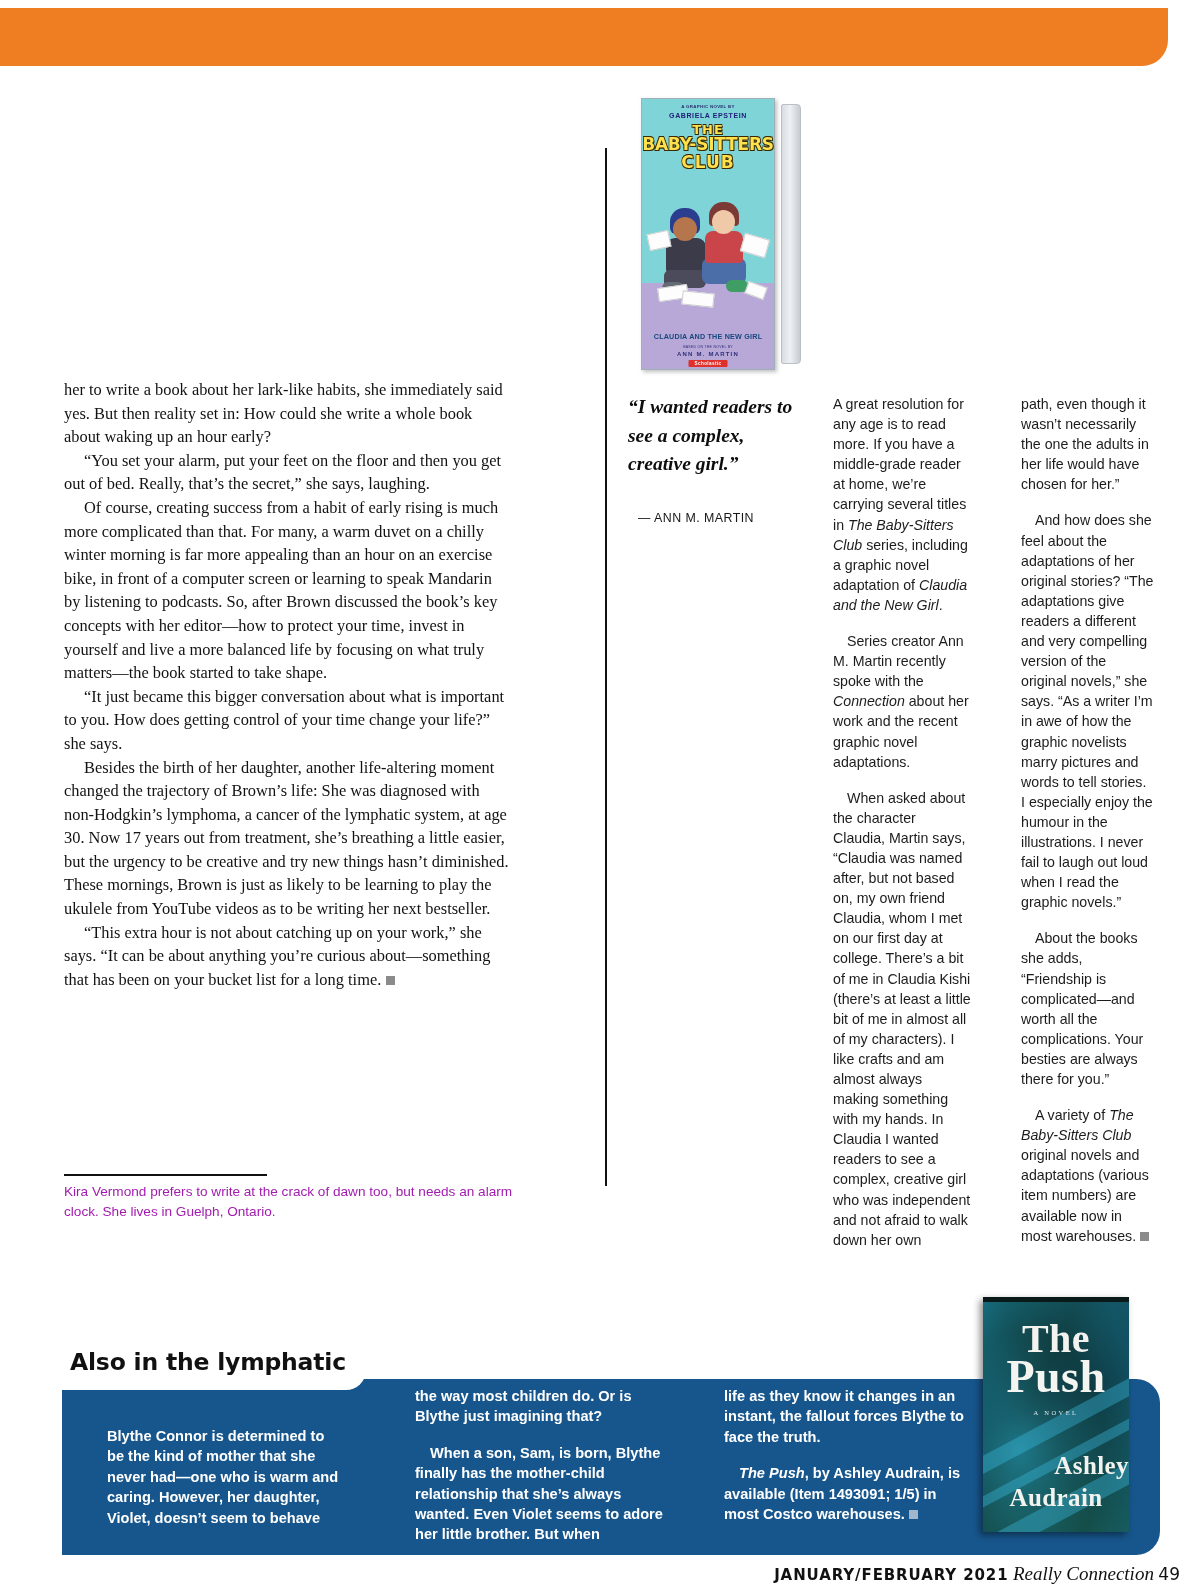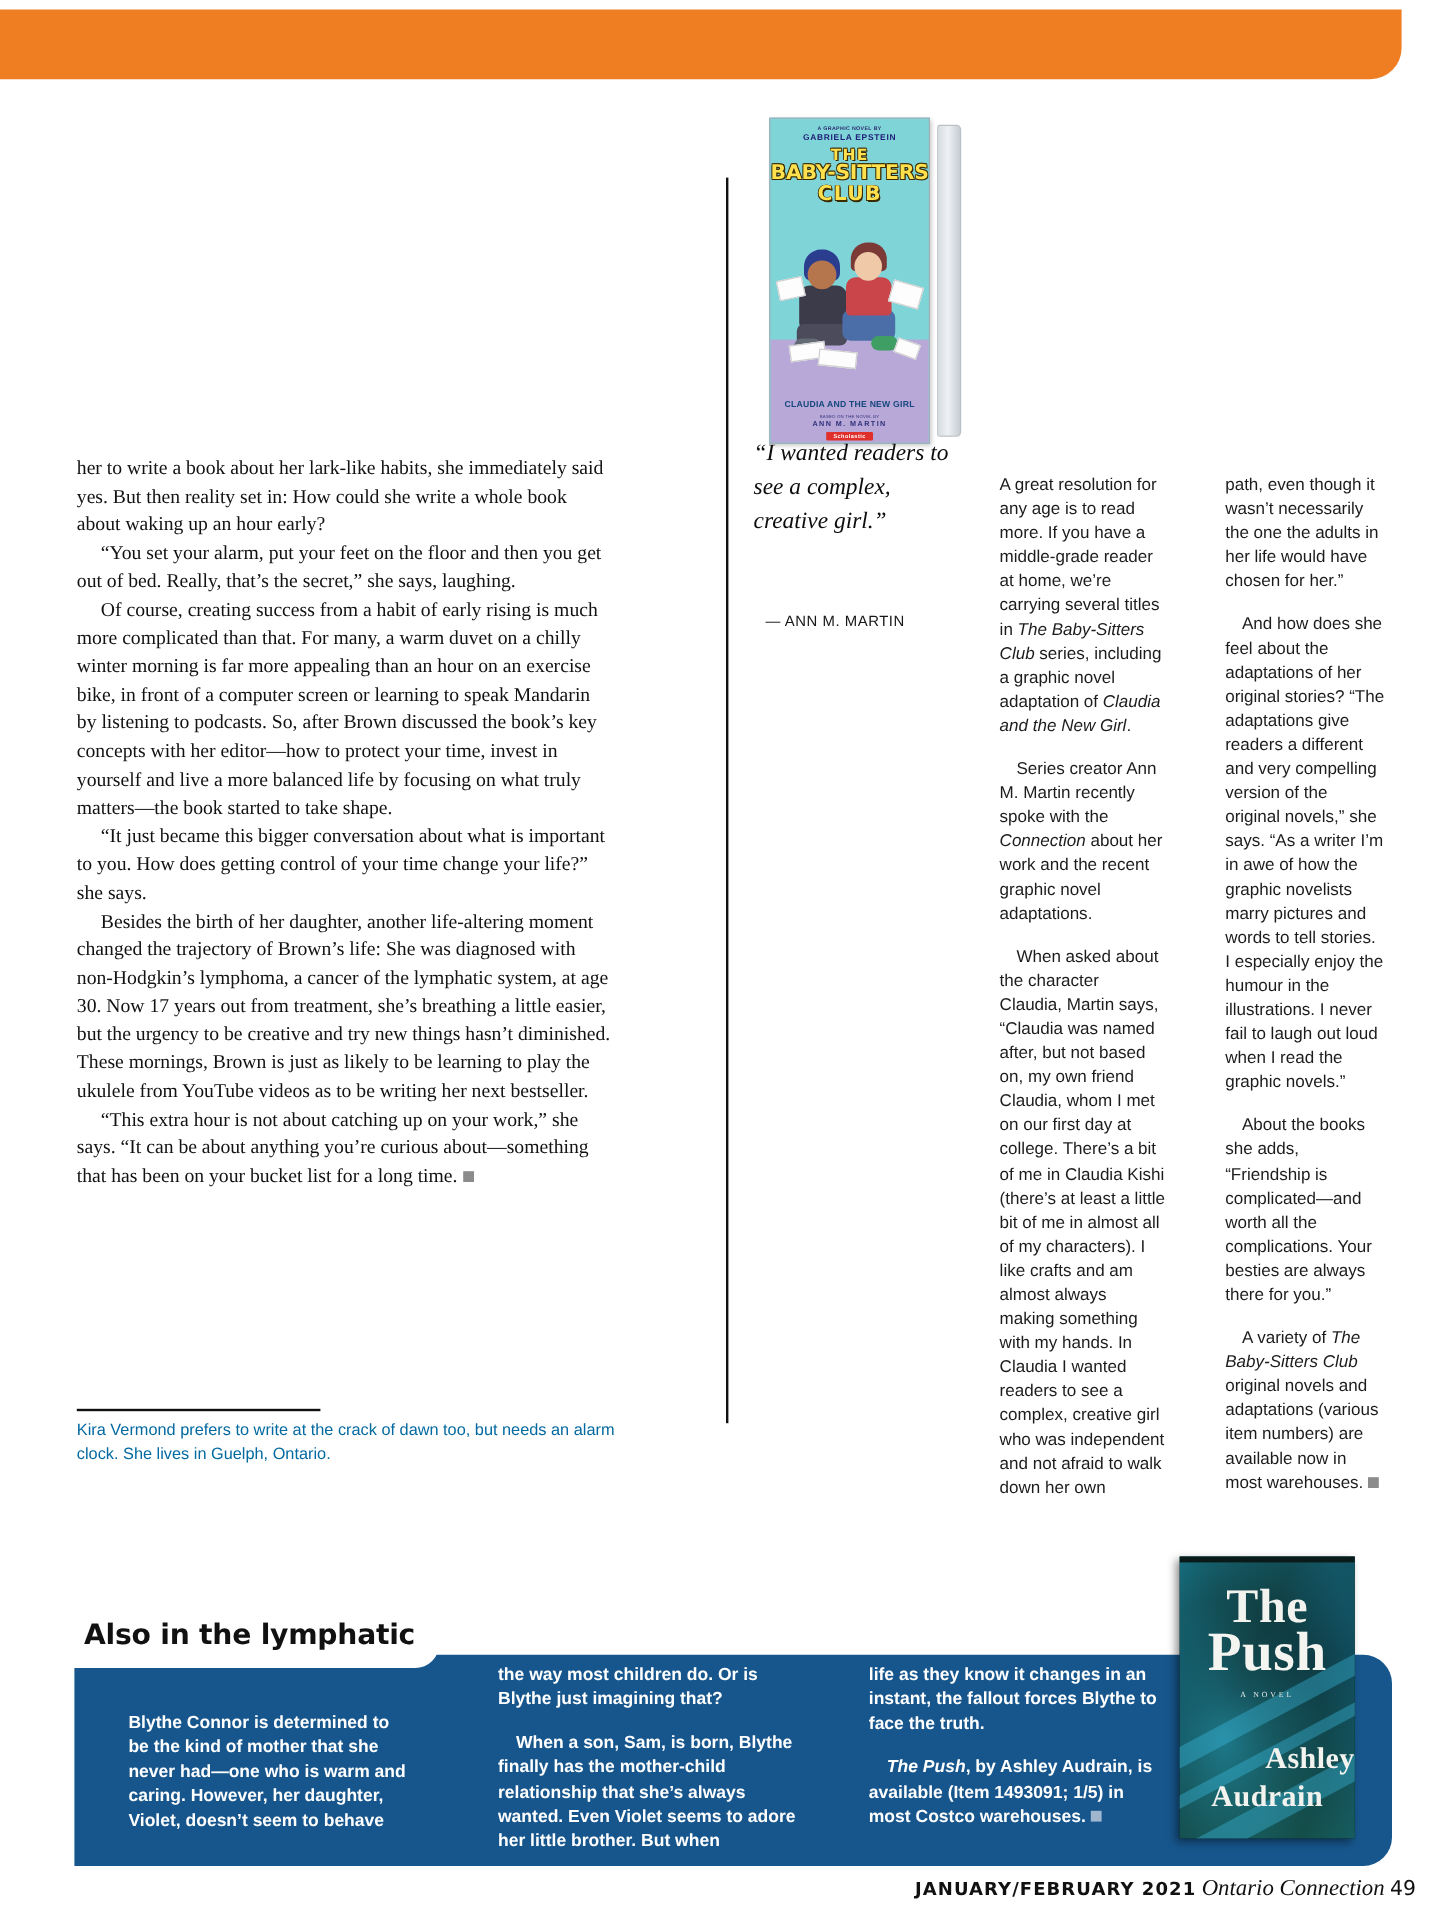--- a/index.html
+++ b/index.html
@@ -87,27 +87,27 @@
     color:#121212;text-align:left;
   }
   .col-serif p{margin:0;}
   .col-serif p.ind{text-indent:20px;}
 
   .col1{left:64px;top:378px;width:446px;}
 
   .byline-rule{position:absolute;left:64px;top:1174px;width:203px;height:2.4px;background:#111;}
   .byline{
     position:absolute;left:64px;top:1182px;width:450px;
-    font-family:"Liberation Sans",sans-serif;font-size:13.6px;line-height:20px;color:#0369a1;
+    font-family:"Liberation Sans",sans-serif;font-size:13.6px;line-height:20px;color:#a21caf;
   }
 
   .pullquote{
-    position:absolute;left:628px;top:364px;width:165px;
+    position:absolute;left:628px;top:393px;width:165px;
     font-family:"Liberation Serif",serif;font-style:italic;
-    font-size:19.5px;line-height:28.5px;color:#0d0d0d;
+    font-size:19.5px;line-height:28.5px;color:#0d0d0d;font-weight:bold;
   }
   .pullattrib{
     position:absolute;left:638px;top:511px;width:160px;
     font-family:"Liberation Sans",sans-serif;font-size:12.4px;
     letter-spacing:.45px;color:#171717;
   }
 
   .col-sans{
     font-family:"Liberation Sans",sans-serif;font-size:14.2px;line-height:20.1px;
     color:#1c1c1c;
@@ -311,17 +311,17 @@
     <div class="push-top"></div>
     <div class="push-t1">The</div>
     <div class="push-t2">Push</div>
     <div class="push-novel">A NOVEL</div>
     <div class="push-a1">Ashley</div>
     <div class="push-a2">Audrain</div>
   </div>
 
   <div class="footer">
     <span class="fdate">JANUARY/FEBRUARY 2021</span>
-    <span class="fmag">Ontario Connection</span>
+    <span class="fmag">Really Connection</span>
     <span class="fpage">49</span>
   </div>
 
 </div>
 
 </body></html>

